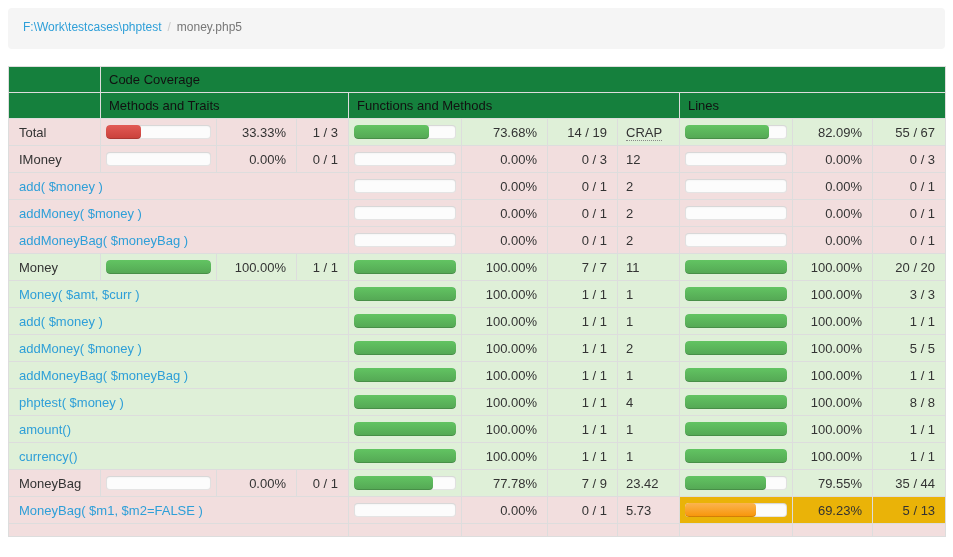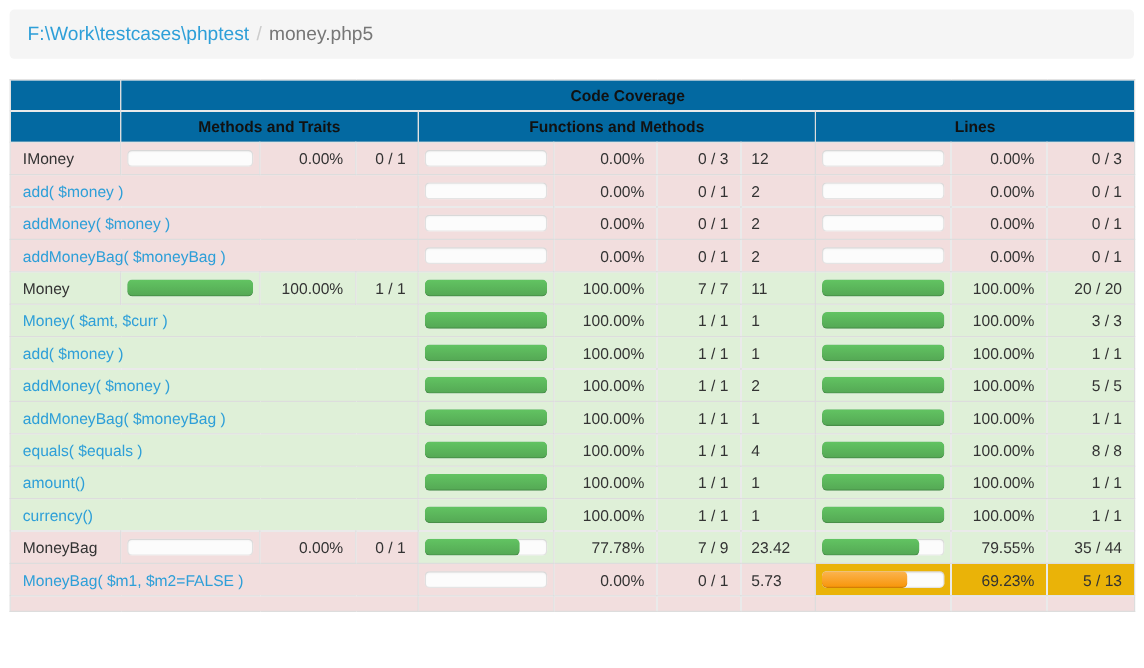--- a/index.html
+++ b/index.html
@@ -12,21 +12,21 @@
     font-size: 13px;
     color: #333;
   }
   
   .breadcrumb {
     margin: 8px 8px 17px 8px;
     background: #f5f5f5;
     border-radius: 4px;
     padding: 12px 15px;
     height: 41px;
-    font-size: 16px;
+    font-size: 12px;
   }
   .breadcrumb a { color: #2e9fd8; text-decoration: none; }
   .breadcrumb .sep { color: #ccc; padding: 0 6px; }
   .breadcrumb .current { color: #777; }
 
   
   table.coverage {
     width: 937px;
     margin: 0 8px;
     border-collapse: collapse;
@@ -34,23 +34,23 @@
   }
   .coverage th, .coverage td {
     border: 1px solid #ddd;
     padding: 5px 8px;
     line-height: 15px;
     vertical-align: middle;
     overflow: hidden;
     white-space: nowrap;
   }
   .coverage thead th {
-    background: #0369a1;
-    font-weight: bold;
-    text-align: center;
+    background: #15803d;
+    font-weight: normal;
+    text-align: left;
     color: #111;
   }
   
   td.lvl-danger  { background: #f2dede; }
   td.lvl-success { background: #dff0d8; }
   td.lvl-warning { background: #eab308; }
 
   td.name-cell { padding-left: 10px; }
   td.method-name { }
   td.method-name a { color: #2e9fd8; text-decoration: none; }
@@ -106,20 +106,45 @@
     </tr>
     <tr>
       <th></th>
       <th colspan="3">Methods and Traits</th>
       <th colspan="4">Functions and Methods</th>
       <th colspan="3">Lines</th>
     </tr>
   </thead>
   <tbody id="coverage-body">
       <tr>
+        <td class="name-cell lvl-danger">Total</td>
+        <td class="bar-cell lvl-danger">
+          <div class="progress">
+            <div class="fill bar-danger" style="width: 33.33%;"></div>
+          </div>
+        </td>
+        <td class="pct-cell lvl-danger">33.33%</td>
+        <td class="ratio-cell lvl-danger">1 / 3</td>
+        <td class="bar-cell lvl-success">
+          <div class="progress">
+            <div class="fill bar-success" style="width: 73.68%;"></div>
+          </div>
+        </td>
+        <td class="pct-cell lvl-success">73.68%</td>
+        <td class="ratio-cell lvl-success">14 / 19</td>
+        <td class="crap-cell lvl-success"><span class="crap-abbr">CRAP</span></td>
+        <td class="bar-cell lvl-success">
+          <div class="progress">
+            <div class="fill bar-success" style="width: 82.09%;"></div>
+          </div>
+        </td>
+        <td class="pct-cell lvl-success">82.09%</td>
+        <td class="ratio-cell lvl-success">55 / 67</td>
+      </tr>
+      <tr>
         <td class="name-cell lvl-danger">IMoney</td>
         <td class="bar-cell lvl-danger">
           <div class="progress"></div>
         </td>
         <td class="pct-cell lvl-danger">0.00%</td>
         <td class="ratio-cell lvl-danger">0 / 1</td>
         <td class="bar-cell lvl-danger">
           <div class="progress"></div>
         </td>
         <td class="pct-cell lvl-danger">0.00%</td>
@@ -264,21 +289,21 @@
         <td class="crap-cell lvl-success">1</td>
         <td class="bar-cell lvl-success">
           <div class="progress">
             <div class="fill bar-success" style="width: 100%;"></div>
           </div>
         </td>
         <td class="pct-cell lvl-success">100.00%</td>
         <td class="ratio-cell lvl-success">1 / 1</td>
       </tr>
       <tr>
-        <td class="name-cell method-name lvl-success" colspan="4"><a href="#">equals( $equals )</a></td>
+        <td class="name-cell method-name lvl-success" colspan="4"><a href="#">phptest( $money )</a></td>
         <td class="bar-cell lvl-success">
           <div class="progress">
             <div class="fill bar-success" style="width: 100%;"></div>
           </div>
         </td>
         <td class="pct-cell lvl-success">100.00%</td>
         <td class="ratio-cell lvl-success">1 / 1</td>
         <td class="crap-cell lvl-success">4</td>
         <td class="bar-cell lvl-success">
           <div class="progress">

